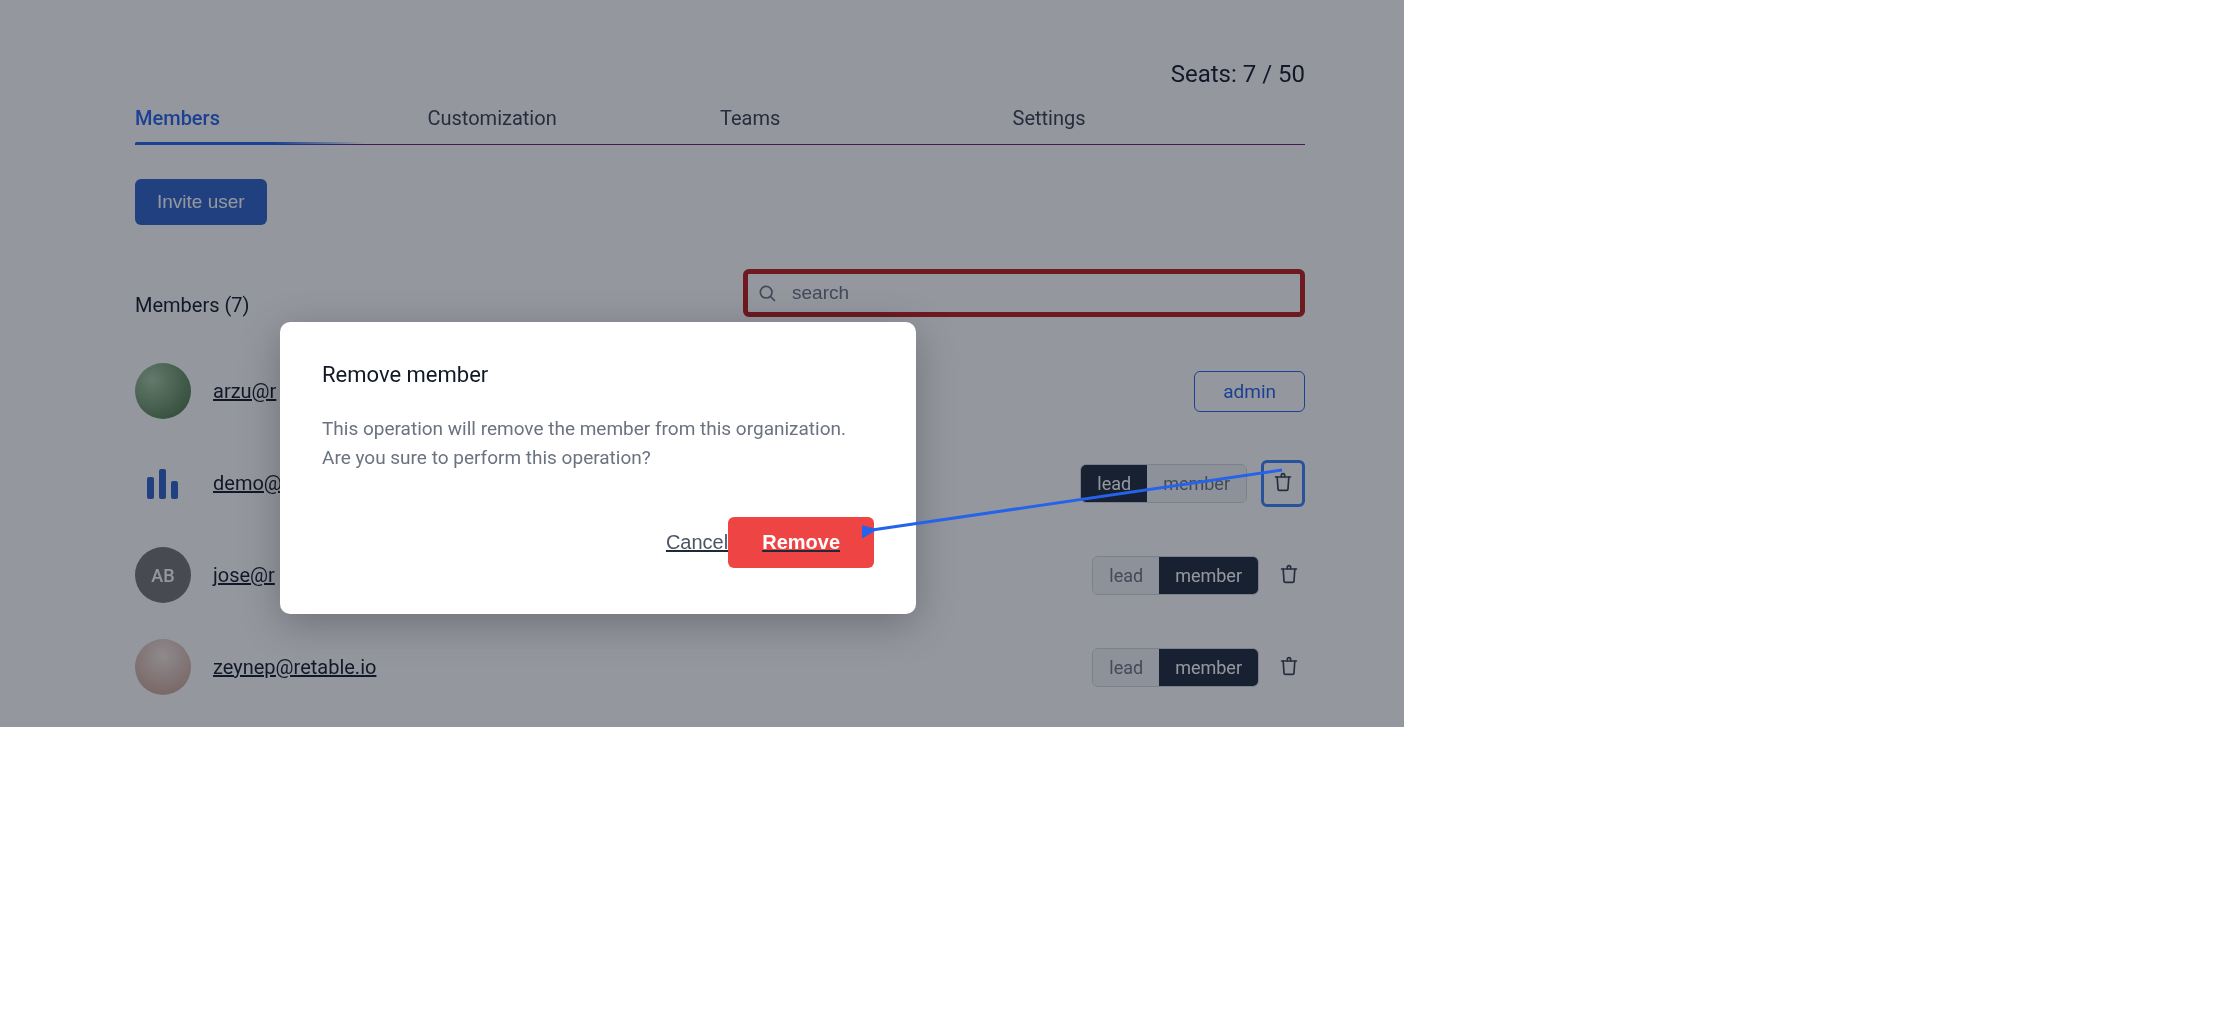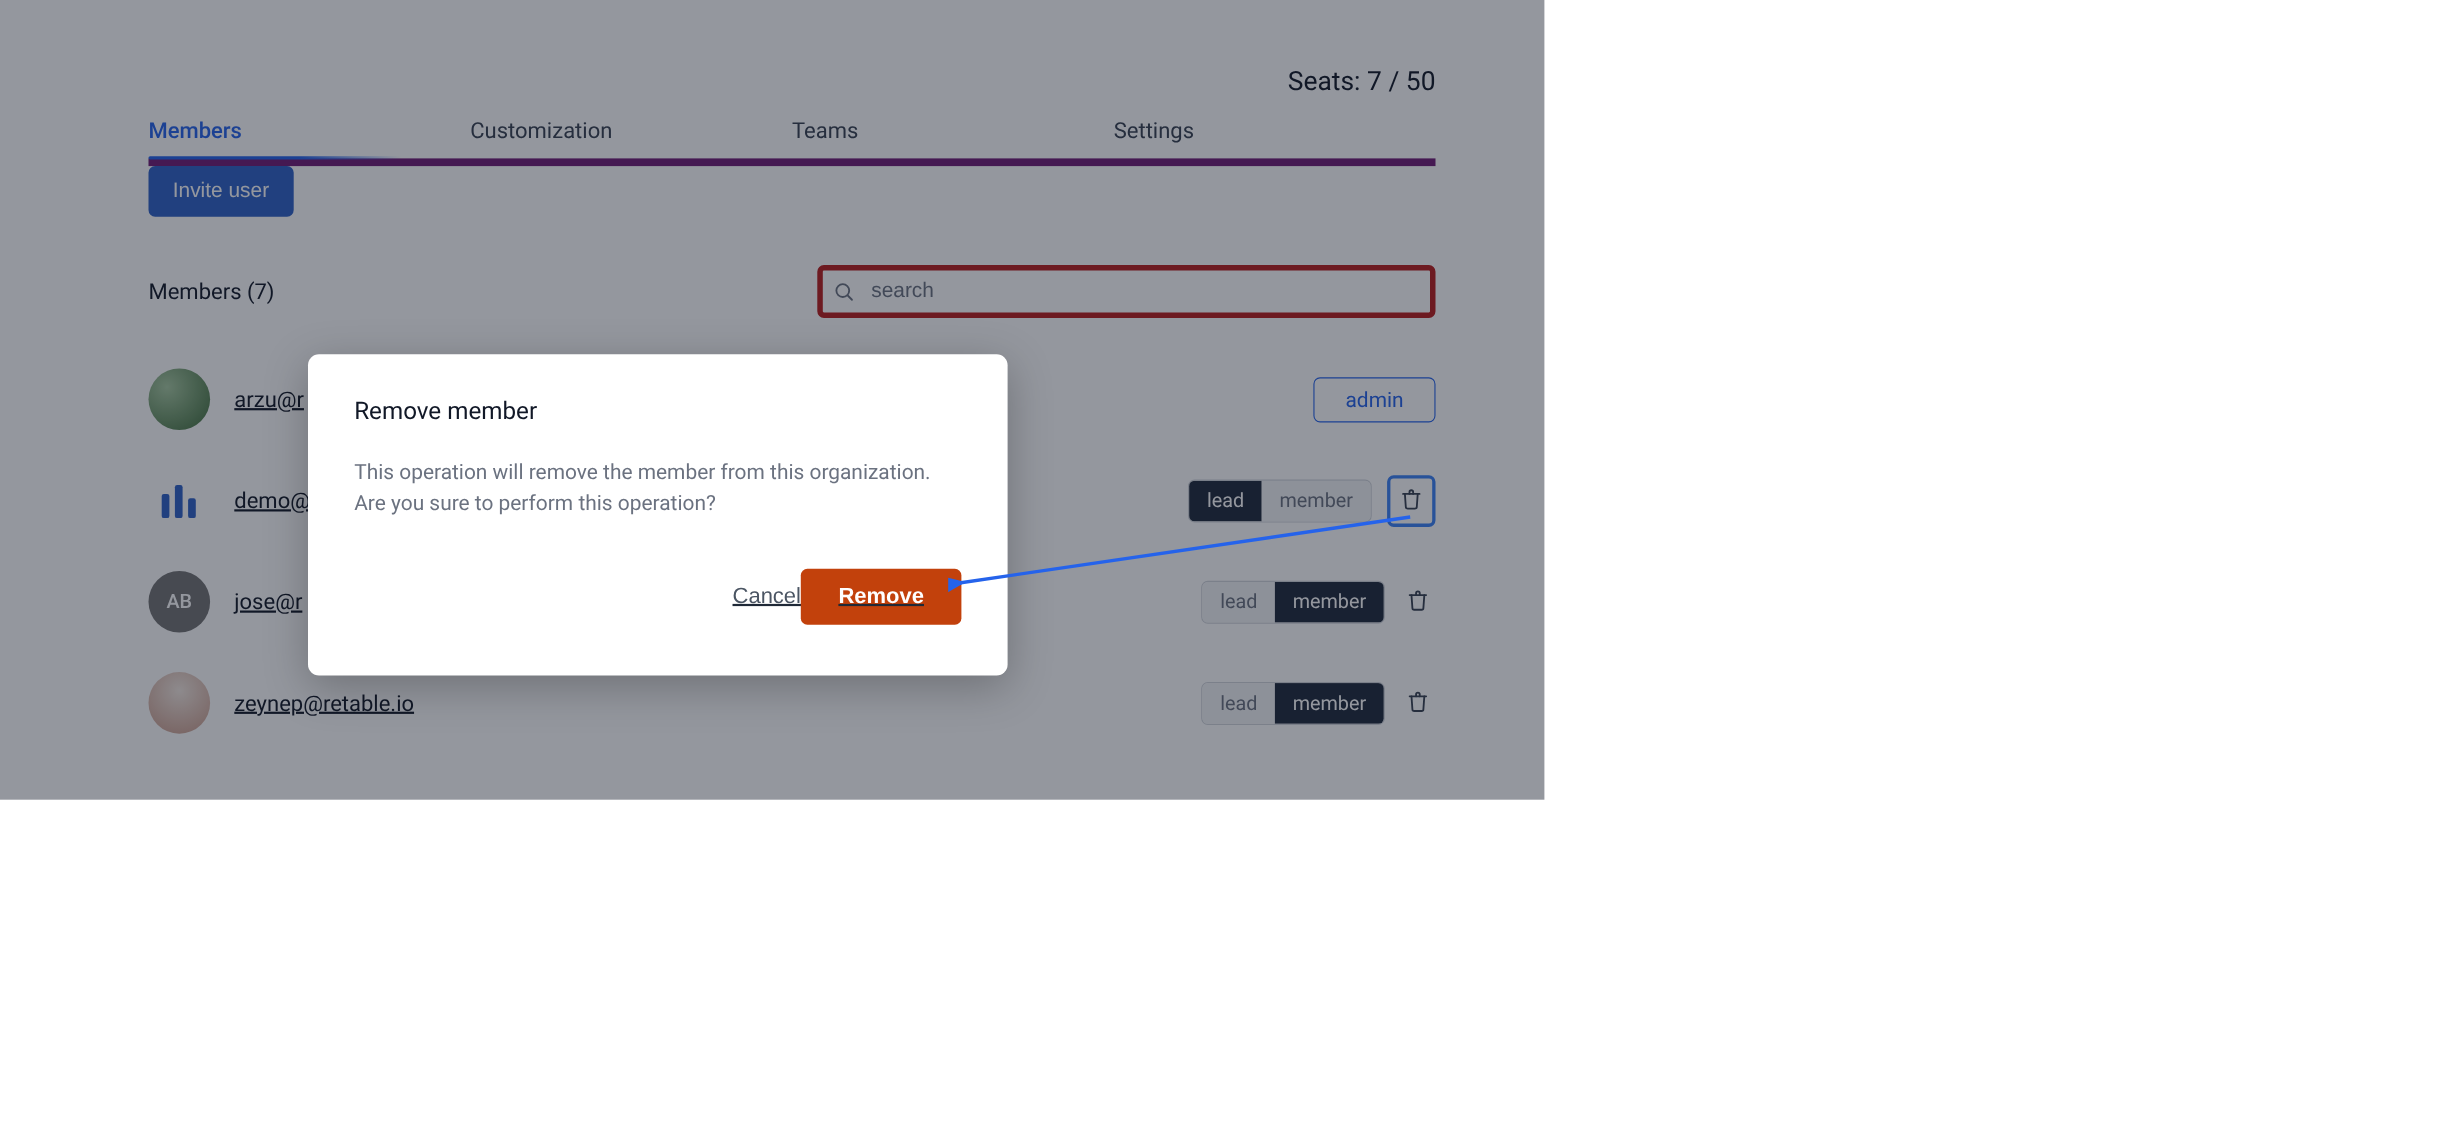--- a/index.html
+++ b/index.html
@@ -25,21 +25,22 @@
     position: relative;
   }
   .seats {
     text-align: right;
     font-size: 24px;
     color: #111827;
     margin-bottom: 18px;
   }
   .tabs {
     display: flex;
-    border-bottom: 7px solid #701a75;
+    border-bottom: 1px solid #701a75;
+    margin-bottom: 34px;
   }
   .tab {
     flex: 1;
     padding: 0 0 14px 0;
     font-size: 20px;
     color: #374151;
     cursor: pointer;
     text-align: left;
   }
   .tab.active {
@@ -62,21 +63,21 @@
     color: #ffffff;
     border: none;
     border-radius: 6px;
     padding: 12px 22px;
     font-size: 19px;
     cursor: pointer;
     margin-bottom: 44px;
   }
   .members-header-row {
     display: flex;
-    align-items: center;
+    align-items: flex-end;
     justify-content: space-between;
     margin-bottom: 28px;
   }
   .members-count {
     font-size: 20px;
     color: #111827;
   }
   .search-wrap {
     position: relative;
     width: 562px;
@@ -211,21 +212,21 @@
     text-decoration: underline;
   }
   .cancel-btn {
     background: transparent;
     border: none;
     color: #4b5563;
     font-size: 20px;
     cursor: pointer;
   }
   .remove-btn {
-    background: #c2410c;
+    background: #ef4444;
     color: #ffffff;
     border: none;
     border-radius: 6px;
     padding: 14px 34px;
     font-size: 20px;
     font-weight: 600;
     cursor: pointer;
   }
   .annotation-arrow {
     position: absolute;

